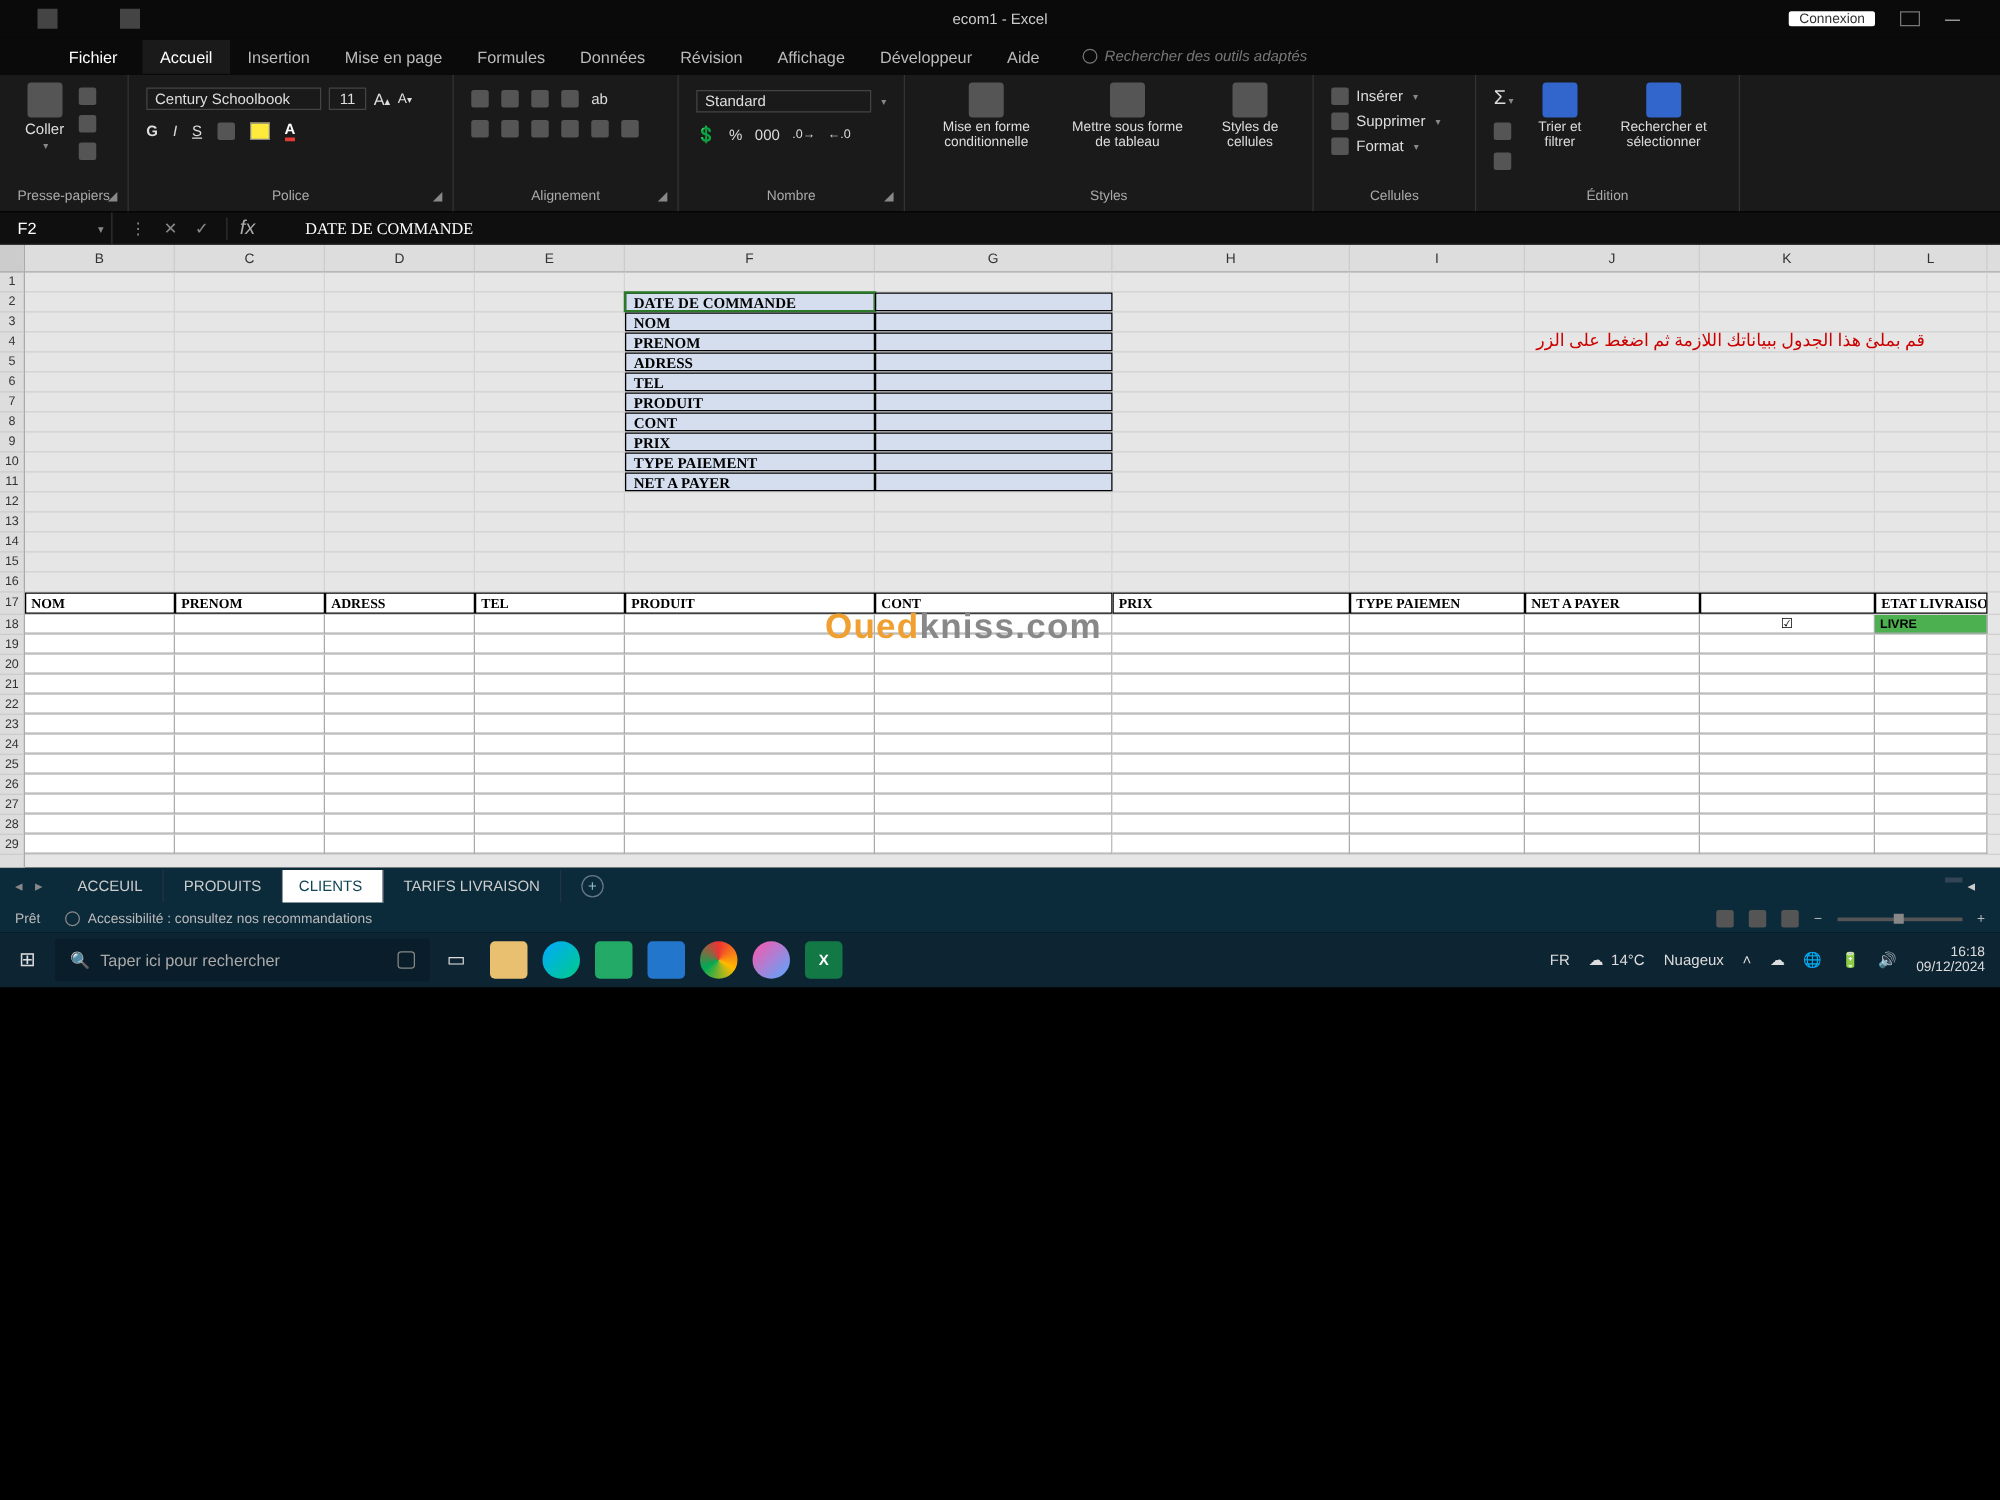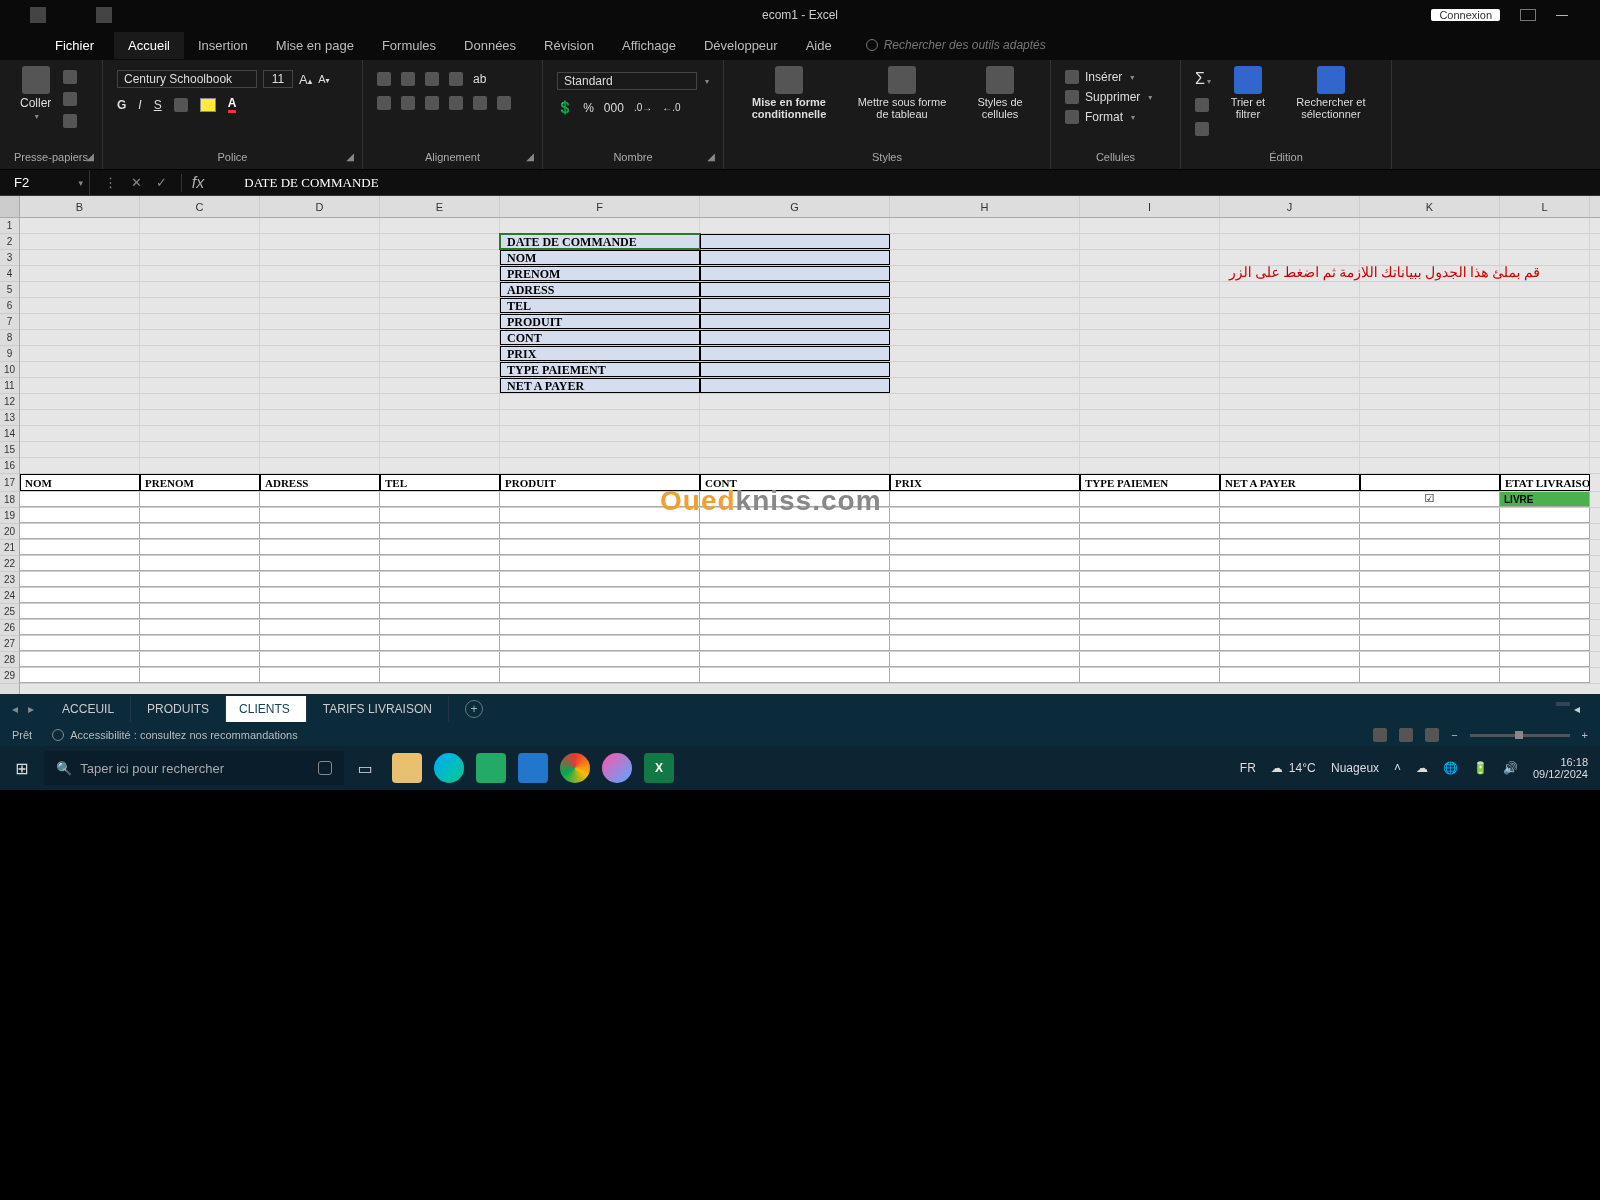--- a/index.html
+++ b/index.html
@@ -211,21 +211,21 @@
         <span style="font-size:10px;">←.0</span>
       </div>
     </div>
     <div class="g-label"><span>Nombre</span><span class="dlg">◢</span></div>
   </div>
 
   <div class="group" style="min-width:280px;">
     <div class="g-content">
       <div class="big-btn">
           <span class="big-ico"></span>
-          <span style="font-size:11px; text-align:center; max-width:90px;font-weight:bold;">Mise en forme conditionnelle</span>
+          <span style="font-size:11px; text-align:center; max-width:90px;">Mise en forme conditionnelle</span>
         </div>
       <div class="big-btn">
           <span class="big-ico"></span>
           <span style="font-size:11px; text-align:center; max-width:100px;">Mettre sous forme de tableau</span>
         </div>
       <div class="big-btn">
           <span class="big-ico"></span>
           <span style="font-size:11px; text-align:center; max-width:60px;">Styles de cellules</span>
         </div>
     </div>

